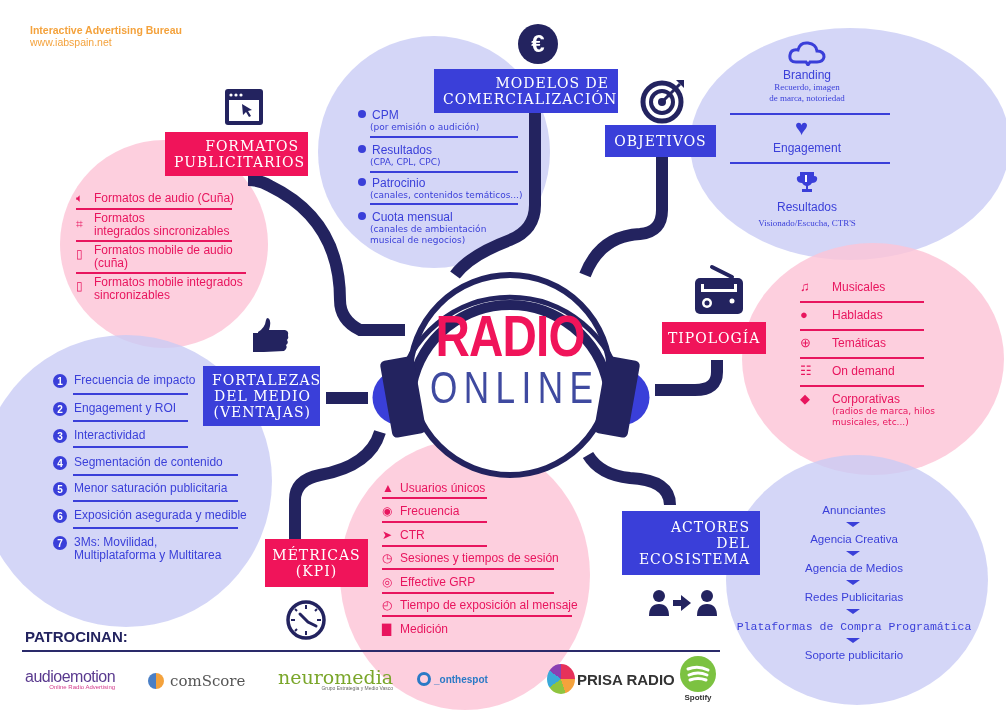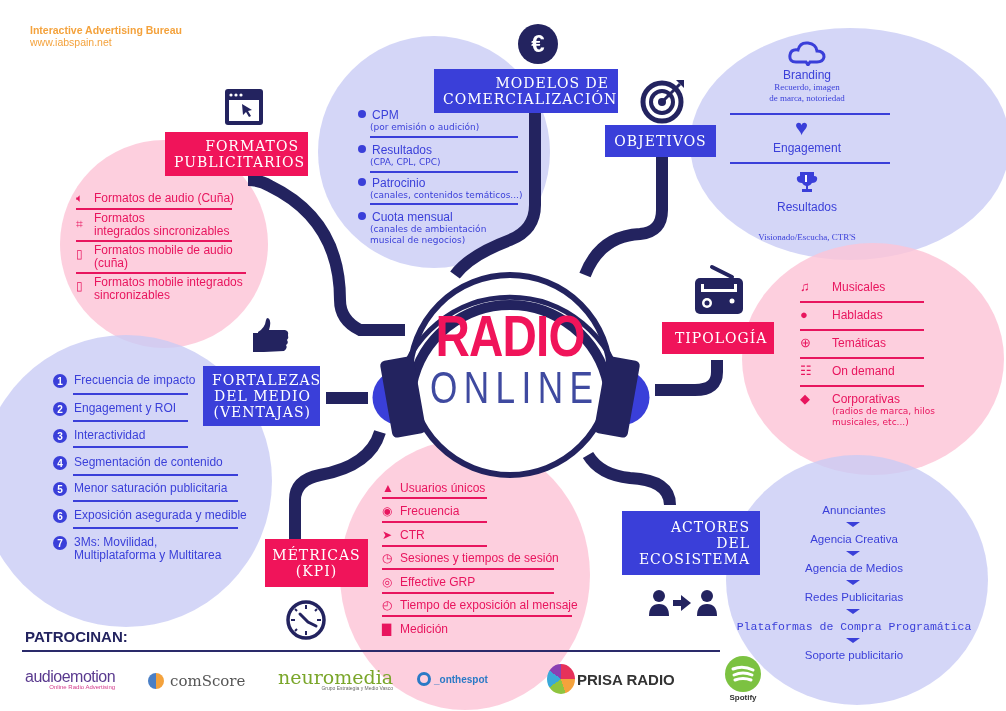--- a/index.html
+++ b/index.html
@@ -188,33 +188,33 @@
 <div class="obj-block" style="top:141px;">
   <div class="h">Engagement</div>
 </div>
 <div class="divider div-blue" style="left:730px;top:162px;width:160px;"></div>
 <svg class="abs" style="left:795px;top:170px;" width="24" height="24">
   <path d="M5 2 L19 2 L19 6 Q23 6 22 10 Q21 13 17 13 Q15 16 13 16 L13 19 L17 19 L17 22 L7 22 L7 19 L11 19 L11 16 Q9 16 7 13 Q3 13 2 10 Q1 6 5 6 Z" fill="#3a3fd9"></path>
   <rect x="10" y="5" width="2" height="7" fill="#fff"></rect>
 </svg>
 <div class="obj-block" style="top:200px;">
   <div class="h">Resultados</div>
-  <div class="s" style="margin-top:18px;">Visionado/Escucha, CTR'S</div>
+  <div class="s" style="margin-top:4px;">Visionado/Escucha, CTR'S</div>
 </div>
 
 <svg class="abs" style="left:692px;top:264px;" width="56" height="52">
   <path d="M20 3 L40 13" stroke="#23235f" stroke-width="4" stroke-linecap="round"></path>
   <rect x="3" y="14" width="48" height="36" rx="5" fill="#23235f"></rect>
   <rect x="9" y="20" width="36" height="8" fill="#fff"></rect>
   <rect x="12" y="20" width="30" height="5" fill="#23235f"></rect>
   <circle cx="15" cy="39" r="5" fill="#fff"></circle>
   <circle cx="15" cy="39" r="2.5" fill="#23235f"></circle>
   <circle cx="40" cy="37" r="2.5" fill="#fff"></circle>
 </svg>
-<div class="tbox pink" style="left:662px;top:322px;width:112px;text-align:center;padding:8px 13px;">
+<div class="tbox pink" style="left:662px;top:322px;width:104px;text-align:center;padding:8px 6px;">
   <span>TIPOLOGÍA</span>
 </div>
 
 <div class="tip-item" style="top:280px;">
   <span class="ic">♫</span>
   <span>Musicales</span>
 </div>
 <div class="divider div-pink" style="left:800px;top:301px;width:124px;"></div>
 <div class="tip-item" style="top:308px;">
   <span class="ic">●</span>
@@ -374,19 +374,19 @@
   <div style="color:#6a6a6a;font-size:5px;text-align:right;margin-top:-3px;">Grupo Estrategia y Medio Vasco</div>
 </div>
 <div class="sponsor" style="left:417px;top:672px;display:flex;align-items:center;">
   <span style="display:inline-block;width:14px;height:14px;border-radius:50%;border:3px solid #2a7ac6;margin-right:3px;"></span>
   <span style="color:#2a7ac6;font-weight:bold;font-size:10px;">_onthespot</span>
 </div>
 <div class="sponsor" style="left:547px;top:664px;display:flex;align-items:center;">
   <span style="display:inline-block;width:28px;height:30px;border-radius:50%;background:conic-gradient(#e6315a 0 25%, #f4a23c 25% 45%, #8fc43f 45% 65%, #3aa9d9 65% 85%, #8a3fb3 85% 100%);margin-right:2px;"></span>
   <span style="color:#333;font-weight:bold;font-size:15px;">PRISA RADIO</span>
 </div>
-<div class="sponsor" style="left:678px;top:656px;text-align:center;width:40px;margin-left:45px;">
+<div class="sponsor" style="left:678px;top:656px;text-align:center;width:40px;">
   <svg width="36" height="36" style="display:block;margin:0 auto;">
     <circle cx="18" cy="18" r="18" fill="#7cc241"></circle>
     <path d="M8 13 Q18 9 28 14 M9 19 Q18 15 27 19 M10 24 Q18 21 26 24" stroke="#fff" stroke-width="3" fill="none" stroke-linecap="round"></path>
   </svg>
   <div style="color:#333;font-weight:bold;font-size:8px;margin-top:1px;">Spotify</div>
 </div>
 
 </body></html>

